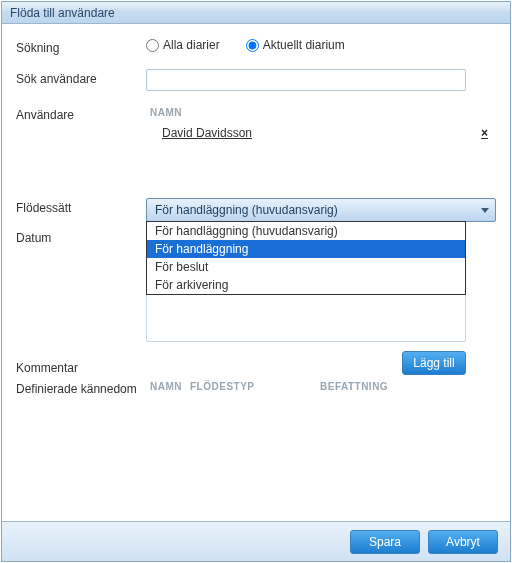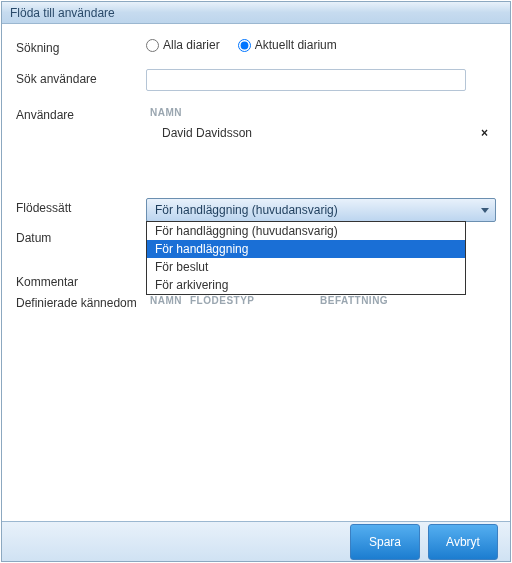--- a/index.html
+++ b/index.html
@@ -46,21 +46,21 @@
     padding-top: 3px;
     color: #333;
   }
   .ctrl {
     flex: 1;
     position: relative;
   }
   .radio-group {
     display: flex;
     align-items: center;
-    gap: 4px;
+    gap: 12px;
   }
   .radio-group input[type=radio] { margin: 0 4px 0 0; }
   .radio-opt { margin-right: 14px; display:flex; align-items:center; }
   .text-input {
     width: 320px;
     height: 22px;
     border: 1px solid #b5c5d6;
     border-radius: 2px;
     padding: 2px 5px;
     font-size: 12px;
@@ -73,20 +73,21 @@
     font-size: 10px;
     letter-spacing: 0.5px;
     font-weight: bold;
     padding: 2px 4px;
   }
   .user-row {
     display:flex;
     align-items:center;
     justify-content:space-between;
     padding: 6px 4px;
+    text-decoration: underline;
   }
   .remove-x {
     font-weight: bold;
     cursor: pointer;
     color: #222;
     padding: 0 4px;
   }
   .combo {
     width: 320px;
     position: relative;
@@ -150,21 +151,21 @@
     min-width: 64px;
     border: 1px solid #3a7fc2;
     border-radius: 3px;
     background: linear-gradient(to bottom, #54aef0, #1c7dd0);
     color: #fff;
     font-size: 12px;
     padding: 0 10px;
     cursor: pointer;
   }
   .btn2 {
-    height: 36px;
+    height: 24px;
     min-width: 70px;
     border: 1px solid #3a7fc2;
     border-radius: 3px;
     background: linear-gradient(to bottom, #54aef0, #1c7dd0);
     color: #fff;
     font-size: 12px;
     padding: 0 16px;
     cursor: pointer;
     margin-left: 8px;
   }
@@ -248,20 +249,26 @@
       </div>
     </div>
 
     <div class="row date-row-block">
       <div class="label">Datum</div>
       <div class="ctrl"></div>
     </div>
 
     <div class="row" style="margin-bottom:4px;align-items:flex-end;">
       <div class="label">Kommentar</div>
+      <div class="ctrl">
+        <textarea class="comment-area" style=""></textarea>
+        <div class="add-btn-wrap">
+          <button class="btn">Lägg till</button>
+        </div>
+      </div>
     </div>
 
     <div class="row">
       <div class="label" style="width:130px;">Definierade kännedom</div>
       <div class="ctrl def-headers">
         <div class="th th1">NAMN</div>
         <div class="th th2">FLÖDESTYP</div>
         <div class="th th3">BEFATTNING</div>
       </div>
     </div>

